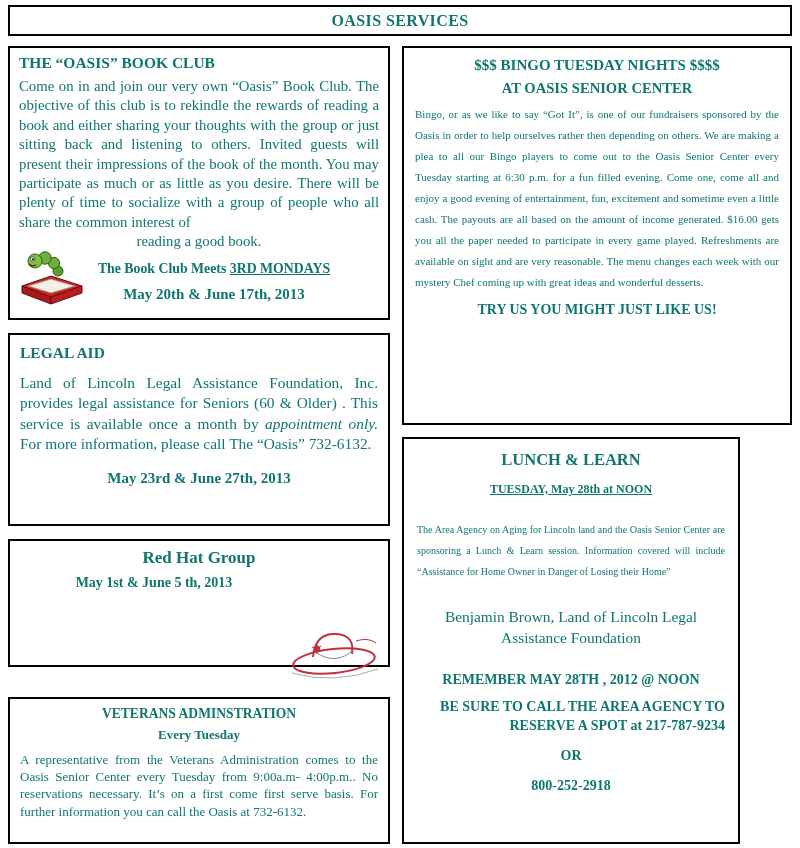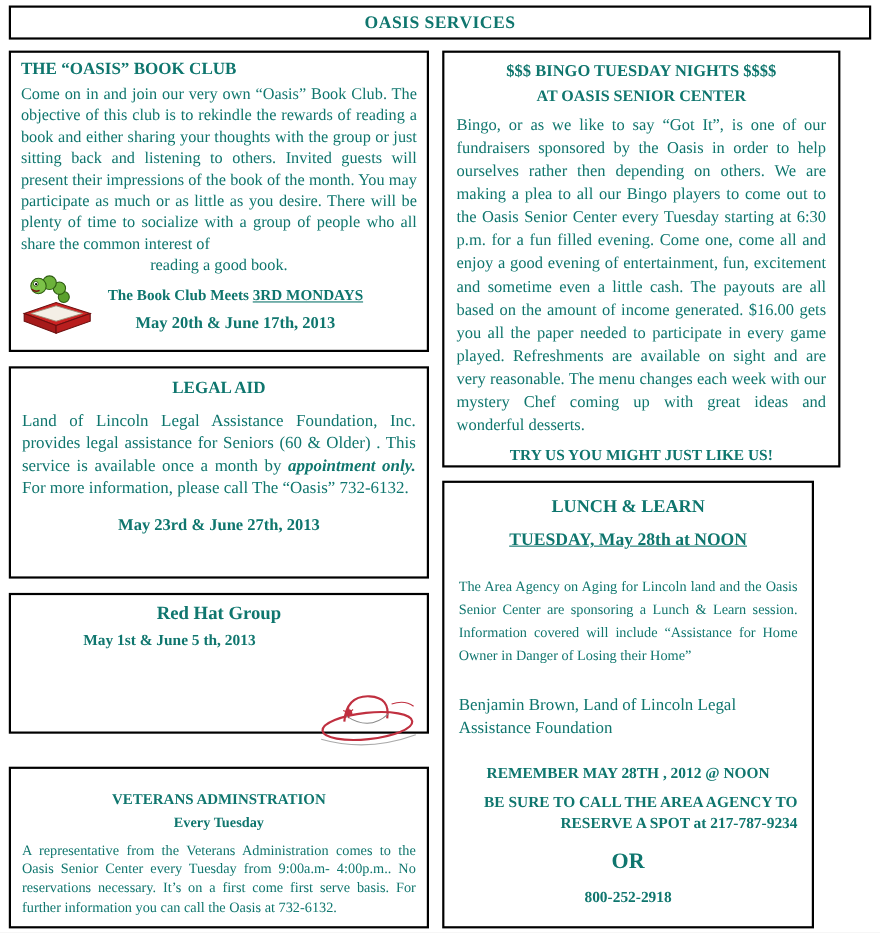--- a/index.html
+++ b/index.html
@@ -20,56 +20,56 @@
   .bc-title { text-align:left; font-weight:bold; font-size:15.5px; margin-bottom:5px; }
   .bc-body { font-size:14.8px; line-height:19.4px; text-align:justify; }
   .bc-lastline { font-size:14.8px; line-height:19.4px; text-align:center; }
   .bc-meets { text-align:center; font-weight:bold; font-size:13.8px; margin-top:9px; padding-left:30px; }
   .u { text-decoration:underline; }
   .bc-dates { text-align:center; font-weight:bold; font-size:15px; margin-top:9px; padding-left:30px; }
   .bc-icon { position:absolute; left:10px; bottom:6px; }
 
   
   .legal-aid { left:8px; top:333px; width:382px; height:193px; padding:9px 10px; }
-  .la-title { text-align:center; font-weight:bold; font-size:15.5px; margin-bottom:11px; }
+  .la-title { text-align:left; font-weight:bold; font-size:15.5px; margin-bottom:11px; }
   .la-body { font-size:15.4px; line-height:20.4px; text-align:justify; }
-  .la-emph { font-weight:bold; font-style:italic; }
+  .la-emph { font-weight:normal; font-style:italic; }
   .la-dates { text-align:center; font-weight:bold; font-size:15px; margin-top:15px; }
 
   
   .red-hat { left:8px; top:539px; width:382px; height:128px; padding:7px 10px; }
   .rh-title { text-align:center; font-weight:bold; font-size:17px; margin-bottom:6px; }
   .rh-body { font-size:14.4px; line-height:18.8px; text-align:justify; }
   .rh-emph { font-weight:bold; }
   .rh-dates { text-align:center; font-weight:bold; font-size:14px; margin-top:7px; padding-right:90px; }
   .rh-icon { position:absolute; right:6px; bottom:-22px; z-index:3; }
 
   
-  .veterans { left:8px; top:697px; width:382px; height:147px; padding:20px 10px; }
+  .veterans { left:8px; top:697px; width:382px; height:147px; padding:7px 10px; }
   .vet-title { text-align:center; font-weight:bold; font-size:13.6px; margin-bottom:5px; }
   .vet-sub { text-align:center; font-weight:bold; font-size:13px; margin-bottom:8px; }
   .vet-body { font-size:13px; line-height:17.2px; text-align:justify; }
 
   
-  .bingo { left:402px; top:46px; width:362px; height:379px; padding:9px 11px;font-family:Liberation Serif, serif; }
+  .bingo { left:402px; top:46px; width:390px; height:379px; padding:9px 11px;font-family:Liberation Serif, serif; }
   .bingo-title { text-align:center; font-weight:bold; font-size:15px; }
   .bingo-sub { text-align:center; font-weight:bold; font-size:14.6px; margin:6px 0 7px; }
-  .bingo-body { font-size:15px; line-height:21px; text-align:justify; }
+  .bingo-body { font-size:11px; line-height:21px; text-align:justify; }
   .bingo-footer { text-align:center; font-weight:bold; font-size:14px; margin-top:9px; }
 
   
   .lunch { left:402px; top:437px; width:338px; height:407px; padding:11px 13px; }
   .ll-title { text-align:center; font-weight:bold; font-size:16.5px; }
-  .ll-sub { text-align:center; font-weight:bold; font-size:16px; margin:12px 0 22px; }
+  .ll-sub { text-align:center; font-weight:bold; font-size:12px; margin:12px 0 22px; }
   .ll-sub span { text-decoration:underline; }
-  .ll-body { font-size:13px; line-height:21px; text-align:justify; }
-  .ll-speaker { font-size:15.4px; line-height:21px; margin-top:24px; }
+  .ll-body { font-size:10px; line-height:21px; text-align:justify; }
+  .ll-speaker { font-size:15.4px; line-height:21px; margin-top:24px;text-align:center; }
   .ll-remember { text-align:center; font-weight:bold; font-size:14px; margin-top:24px; }
   .ll-call { text-align:right; font-weight:bold; font-size:14px; line-height:19px; margin-top:9px; }
-  .ll-or { text-align:center; font-weight:bold; font-size:20px; margin-top:13px; }
+  .ll-or { text-align:center; font-weight:bold; font-size:14px; margin-top:13px; }
   .ll-phone { text-align:center; font-weight:bold; font-size:14px; margin-top:14px; }
 </style>
 </head>
 <body>
 
 <div class="page">
 
   <div class="box header-box">
     <div class="header-title">OASIS SERVICES</div>
   </div>

